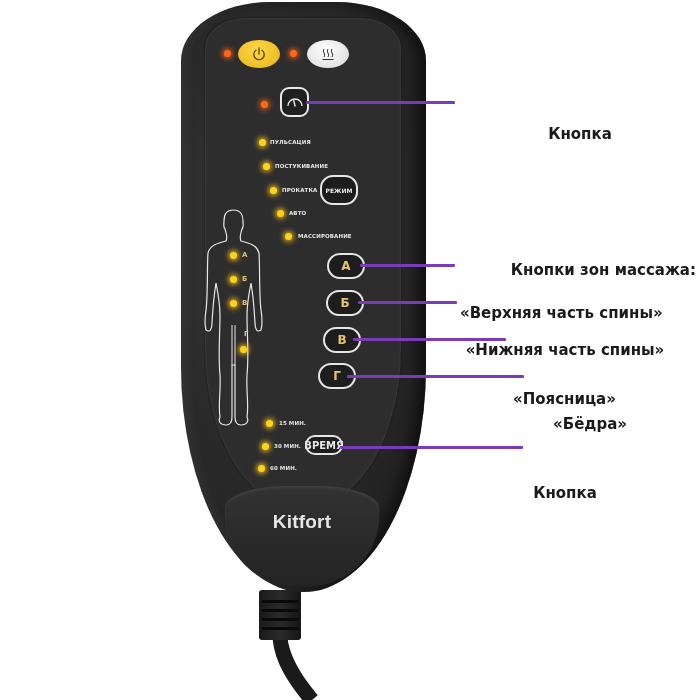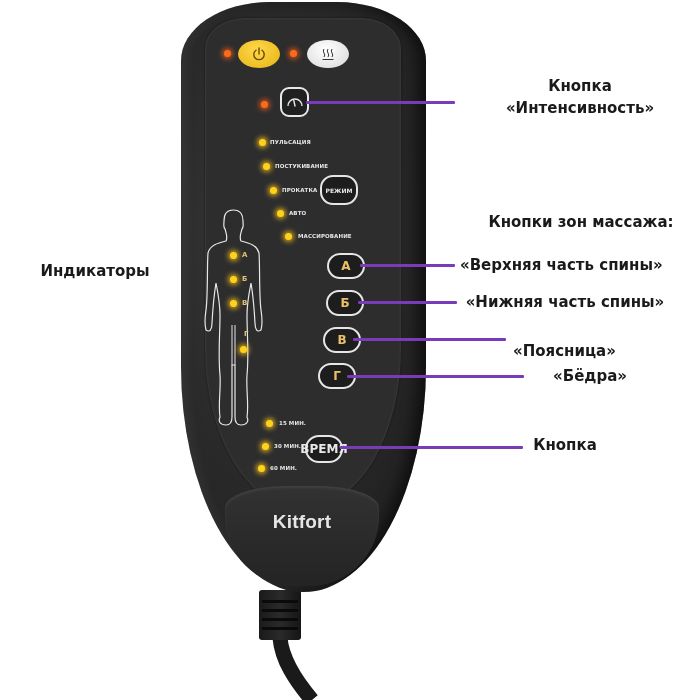--- a/index.html
+++ b/index.html
@@ -65,35 +65,35 @@
     border: 2px solid #e8e8e8; background: #202020; box-sizing: border-box;
     display: flex; align-items: center; justify-content: center;
   }
   .btn-oval {
     position: absolute; border: 2px solid #e6e6e6; background: #1d1d1d; box-sizing: border-box;
     border-radius: 14px; display: flex; align-items: center; justify-content: center;
     color: #e8e8e8; font-weight: bold;
   }
   .btn-zone { width: 38px; height: 26px; font-size: 12px; color: #e8c16a; font-family: "DejaVu Sans", sans-serif; }
   .btn-mode { left: 320px; top: 175px; width: 38px; height: 30px; font-size: 6px; border-radius: 13px; }
-  .btn-time { left: 305px; top: 435px; width: 38px; height: 28px; font-size: 12px; }
+  .btn-time { left: 305px; top: 435px; width: 38px; height: 20px; font-size: 10px; }
 
   .small-lbl {
     position: absolute; color: #e6e6e6; font-size: 5.5px; font-weight: bold;
     font-family: "DejaVu Sans", sans-serif; letter-spacing: 0.1px; white-space: nowrap;
   }
   .zone-lbl { position: absolute; color: #e0c27a; font-size: 7px; font-weight: bold; }
 
   
   .line { position: absolute; height: 3px; background: #7a3bb8; border-radius: 1px; }
 
   
   .callout {
     position: absolute; color: #1a1a1a; font-weight: bold; font-size: 15px;
-    font-family: "DejaVu Sans", sans-serif; text-align: center; line-height: 22px; white-space: nowrap;
+    font-family: "DejaVu Sans", sans-serif; text-align: center; line-height: 22px; white-space: nowrap; margin-top: 48px;
   }
 </style>
 </head>
 <body>
 
 <svg id="cable-svg" viewBox="0 0 700 700">
   <path d="M280 638 C 282 660, 295 680, 312 700" stroke="#1a1a1a" stroke-width="15" fill="none"></path>
 </svg>
 
 <div class="strain">
@@ -182,25 +182,23 @@
 
 <div class="line" style="left:306px; top:101px; width:149px;"></div>
 <div class="line" style="left:360px; top:264px; width:95px;"></div>
 <div class="line" style="left:358px; top:301px; width:99px;"></div>
 <div class="line" style="left:353px; top:338px; width:153px;"></div>
 <div class="line" style="left:347px; top:375px; width:177px;"></div>
 <div class="line" style="left:340px; top:446px; width:183px;"></div>
 
 <div class="callout" style="left:480px; top:75px; width:200px;">
   <div>Кнопка</div>
-  <div>«Интенсивность»</div>
-</div>
-<div class="callout" style="left:466px; top:211px; width:230px;">Кнопки зон массажа:</div>
+</div>
+<div class="callout" style="left:466px; top:211px; width:230px;text-align:right;">Кнопки зон массажа:</div>
 <div class="callout" style="left:460px; top:254px; width:240px; text-align:left;">«Верхняя часть спины»</div>
 <div class="callout" style="left:445px; top:291px; width:240px; text-align:center;">«Нижняя часть спины»</div>
 <div class="callout" style="left:513px; top:340px; width:160px; text-align:left;">«Поясница»</div>
 <div class="callout" style="left:530px; top:365px; width:120px; text-align:center;">«Бёдра»</div>
 <div class="callout" style="left:500px; top:434px; width:130px;">
   <div>Кнопка</div>
 </div>
 <div class="callout" style="left:15px; top:260px; width:160px;">
-  <div>Индикаторы</div>
 </div>
 
 </body></html>

